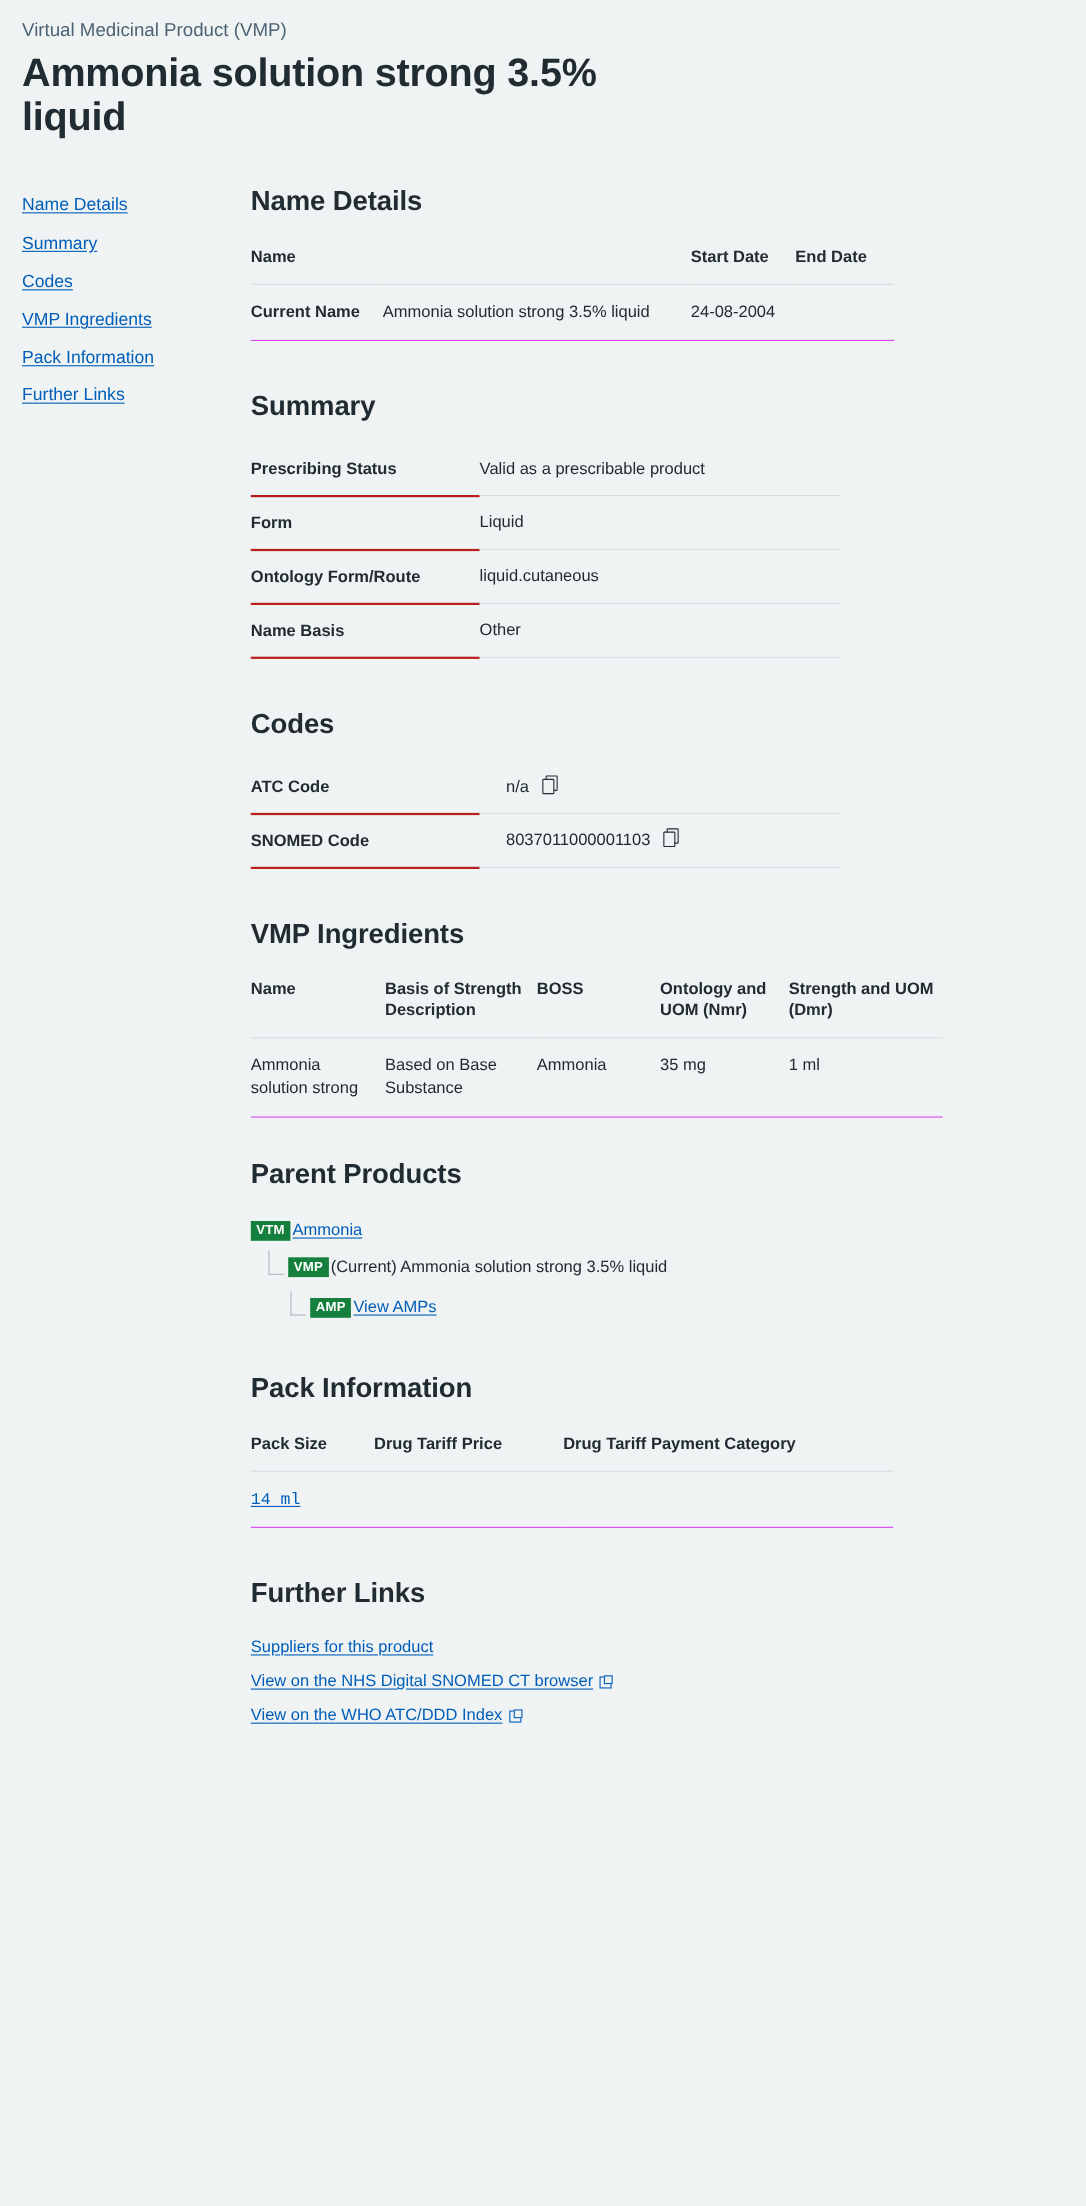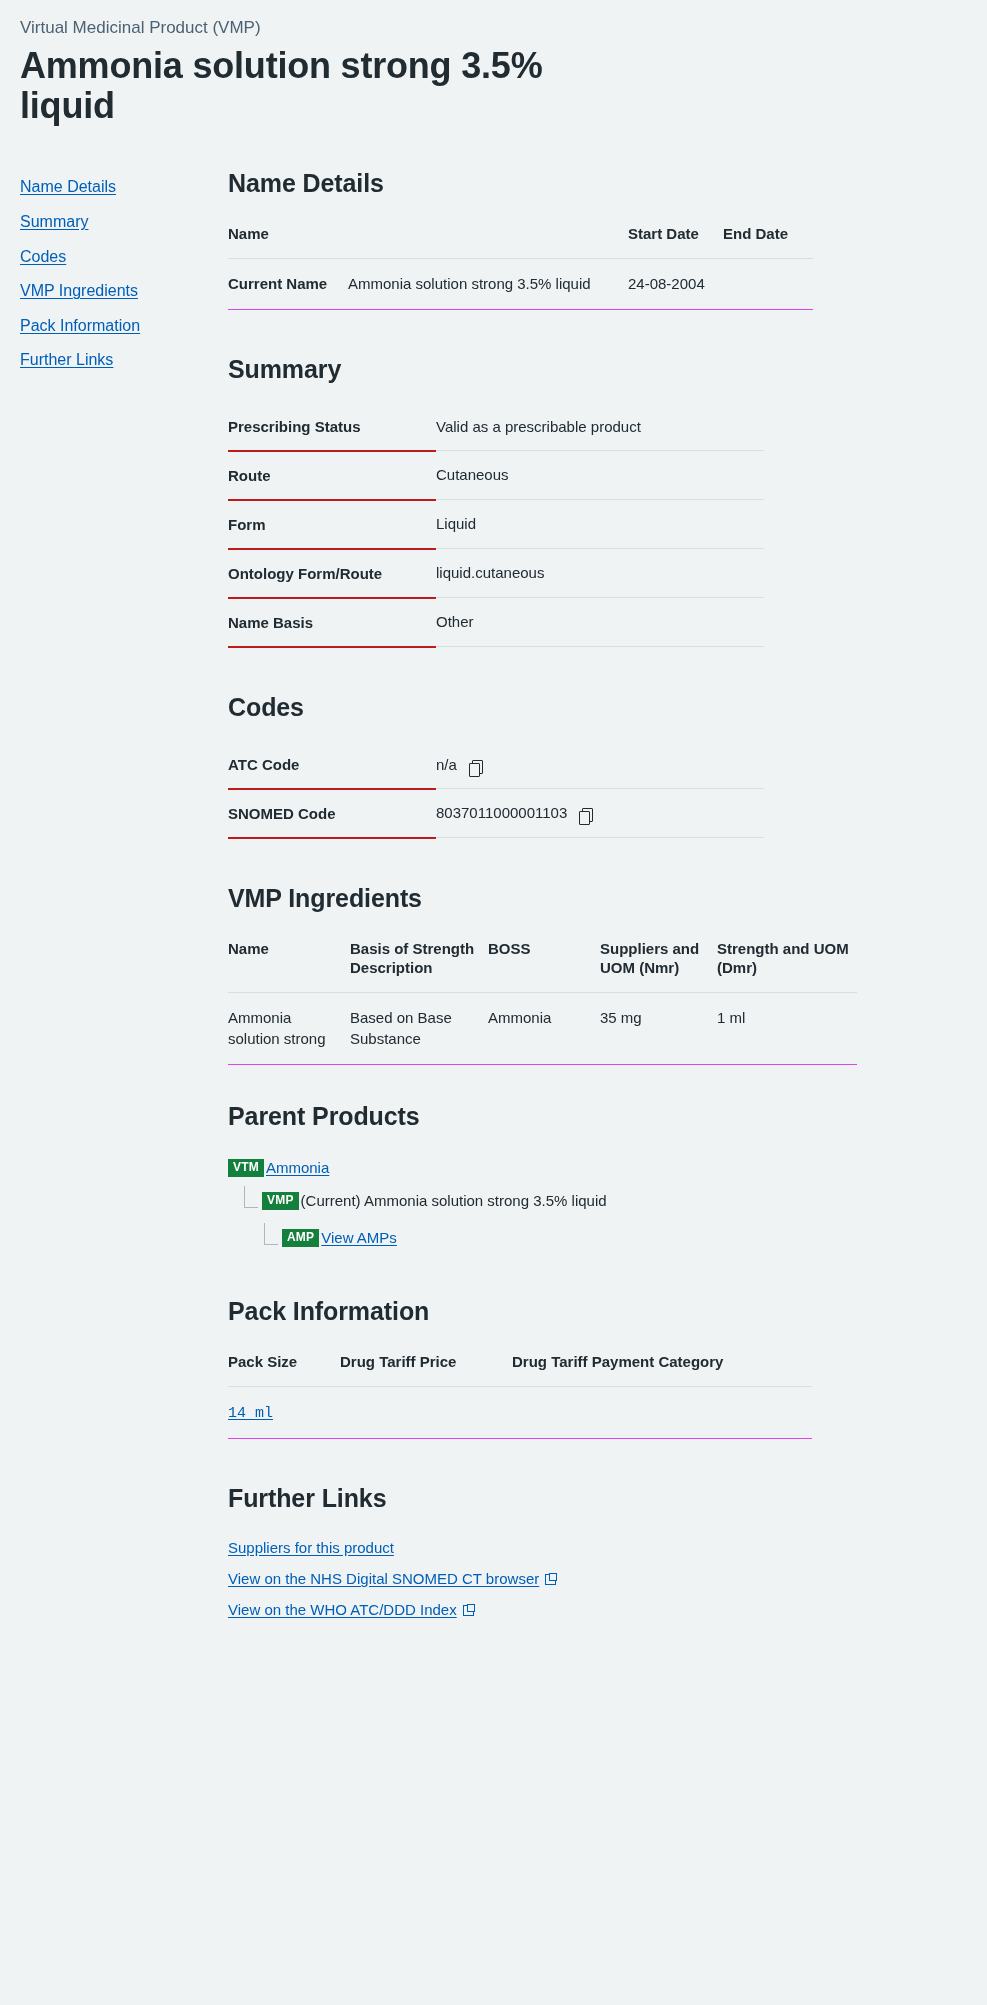--- a/index.html
+++ b/index.html
@@ -124,21 +124,21 @@
     text-align: left;
     font-size: 15px;
     font-weight: 400;
     padding: 13px 10px 13px 0;
     vertical-align: top;
     border-bottom: 1px solid #d8dde0;
     line-height: 1.4;
   }
   table.kv tr:first-child th, table.kv tr:first-child td { padding-top: 6px; }
 
-  .code-cell { display: inline-flex; align-items: flex-end; gap: 12px; }
+  .code-cell { display: inline-flex; align-items: flex-start; gap: 12px; margin-left: 24px; }
   .copy-icon {
     display: inline-block;
     width: 13px; height: 15px;
     position: relative;
     cursor: pointer;
     vertical-align: -2px;
   }
   .copy-icon::before {
     content: "";
     position: absolute;
@@ -309,24 +309,20 @@
           <colgroup>
               <col class="k">
               <col>
             </colgroup>
           <tbody>
             <tr>
               <th>Prescribing Status</th>
               <td>Valid as a prescribable product</td>
             </tr>
             <tr>
-              <th>Route</th>
-              <td>Cutaneous</td>
-            </tr>
-            <tr>
               <th>Form</th>
               <td>Liquid</td>
             </tr>
             <tr>
               <th>Ontology Form/Route</th>
               <td>liquid.cutaneous</td>
             </tr>
             <tr>
               <th>Name Basis</th>
               <td>Other</td>
@@ -373,21 +369,21 @@
               <col class="c2">
               <col class="c3">
               <col class="c4">
               <col class="c5">
             </colgroup>
           <thead>
             <tr>
               <th>Name</th>
               <th>Basis of Strength Description</th>
               <th>BOSS</th>
-              <th>Suppliers and UOM (Nmr)</th>
+              <th>Ontology and UOM (Nmr)</th>
               <th>Strength and UOM (Dmr)</th>
             </tr>
           </thead>
           <tbody>
             <tr>
               <td>Ammonia solution strong</td>
               <td>Based on Base Substance</td>
               <td>Ammonia</td>
               <td>35 mg</td>
               <td>1 ml</td>

